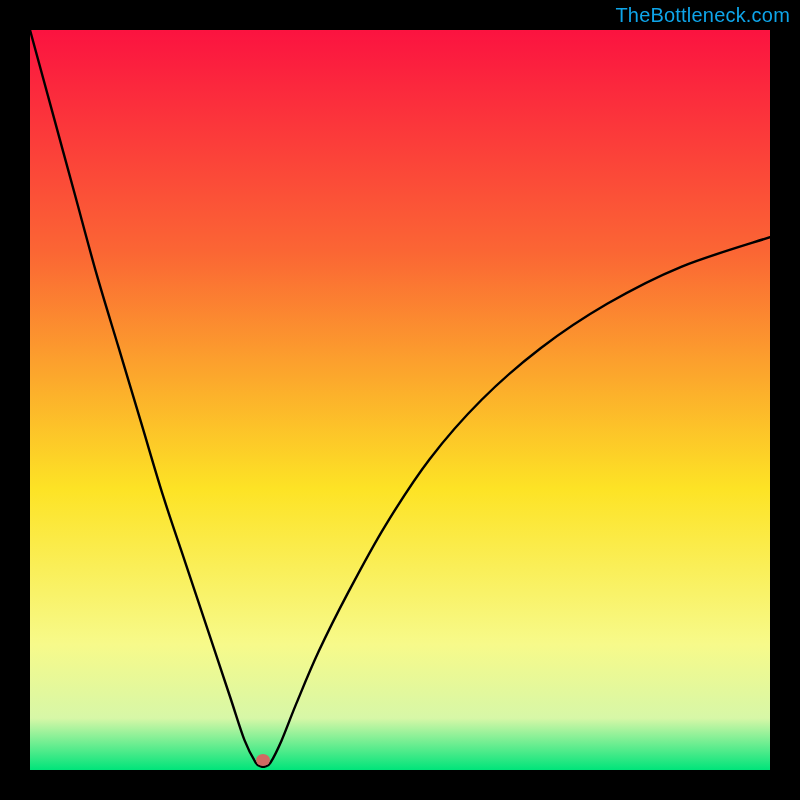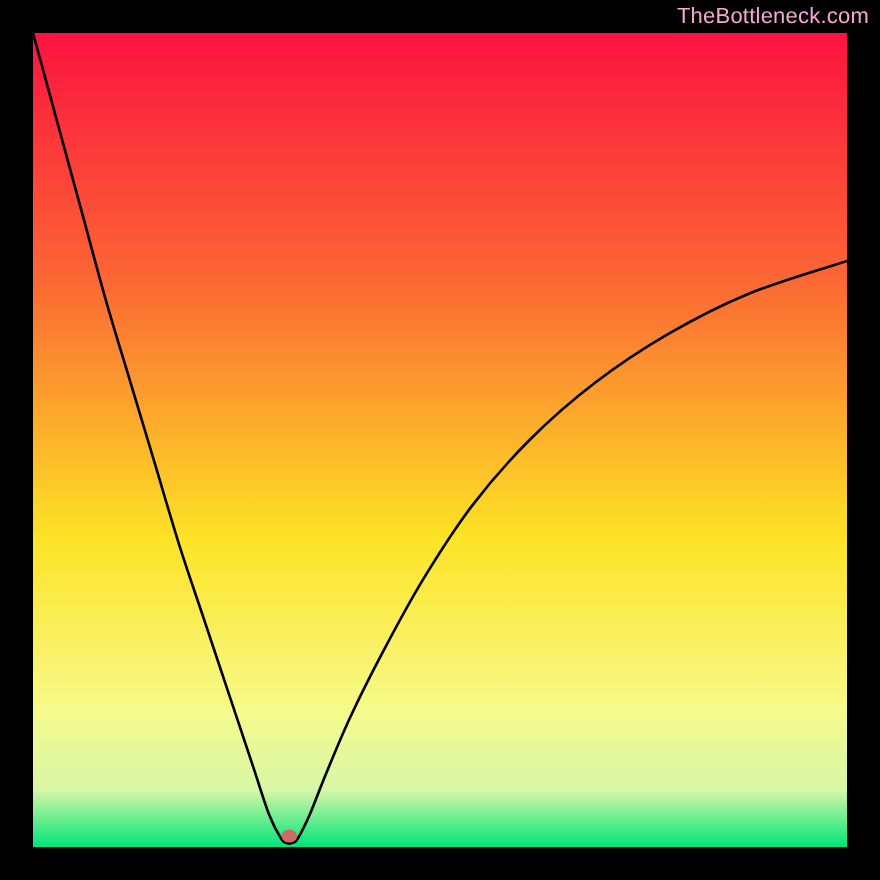--- a/index.html
+++ b/index.html
@@ -14,21 +14,21 @@
   .frame {
     position: relative;
     width: 800px;
     height: 800px;
     background: #000000;
   }
   .watermark {
     position: absolute;
     top: 4px;
     right: 10px;
-    color: #f9a8d4;
+    color: #0ea5e9;
     font-size: 20px;
     font-weight: 500;
     letter-spacing: 0.2px;
     z-index: 20;
     user-select: none;
   }
   .plot-area {
     position: absolute;
     left: 30px;
     top: 30px;

